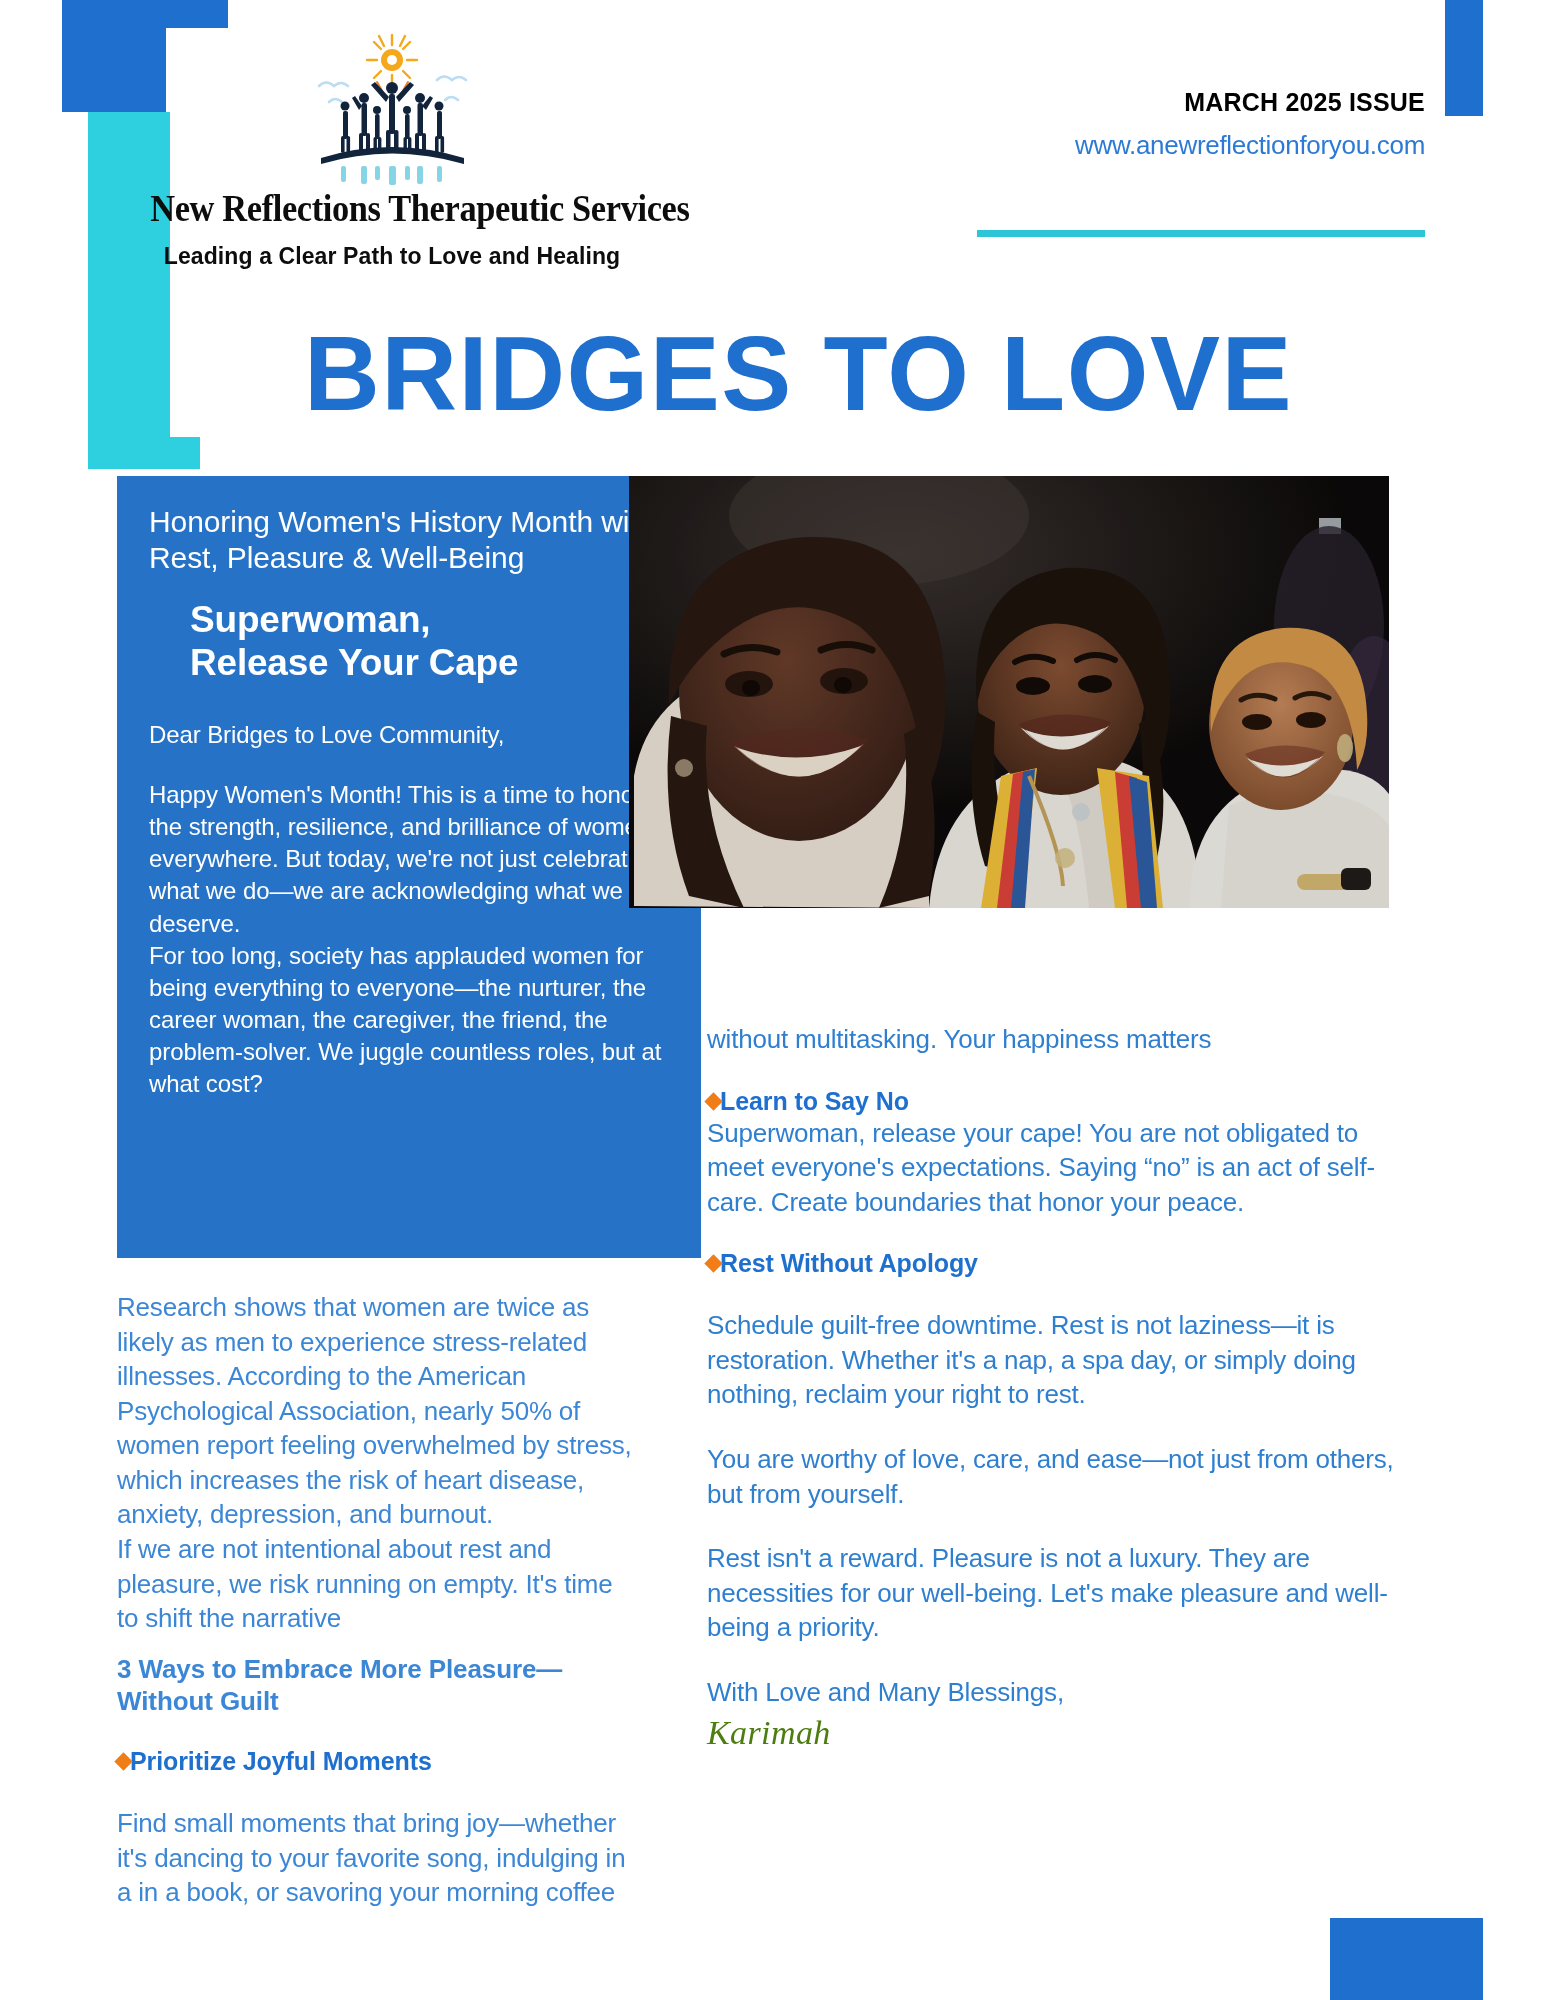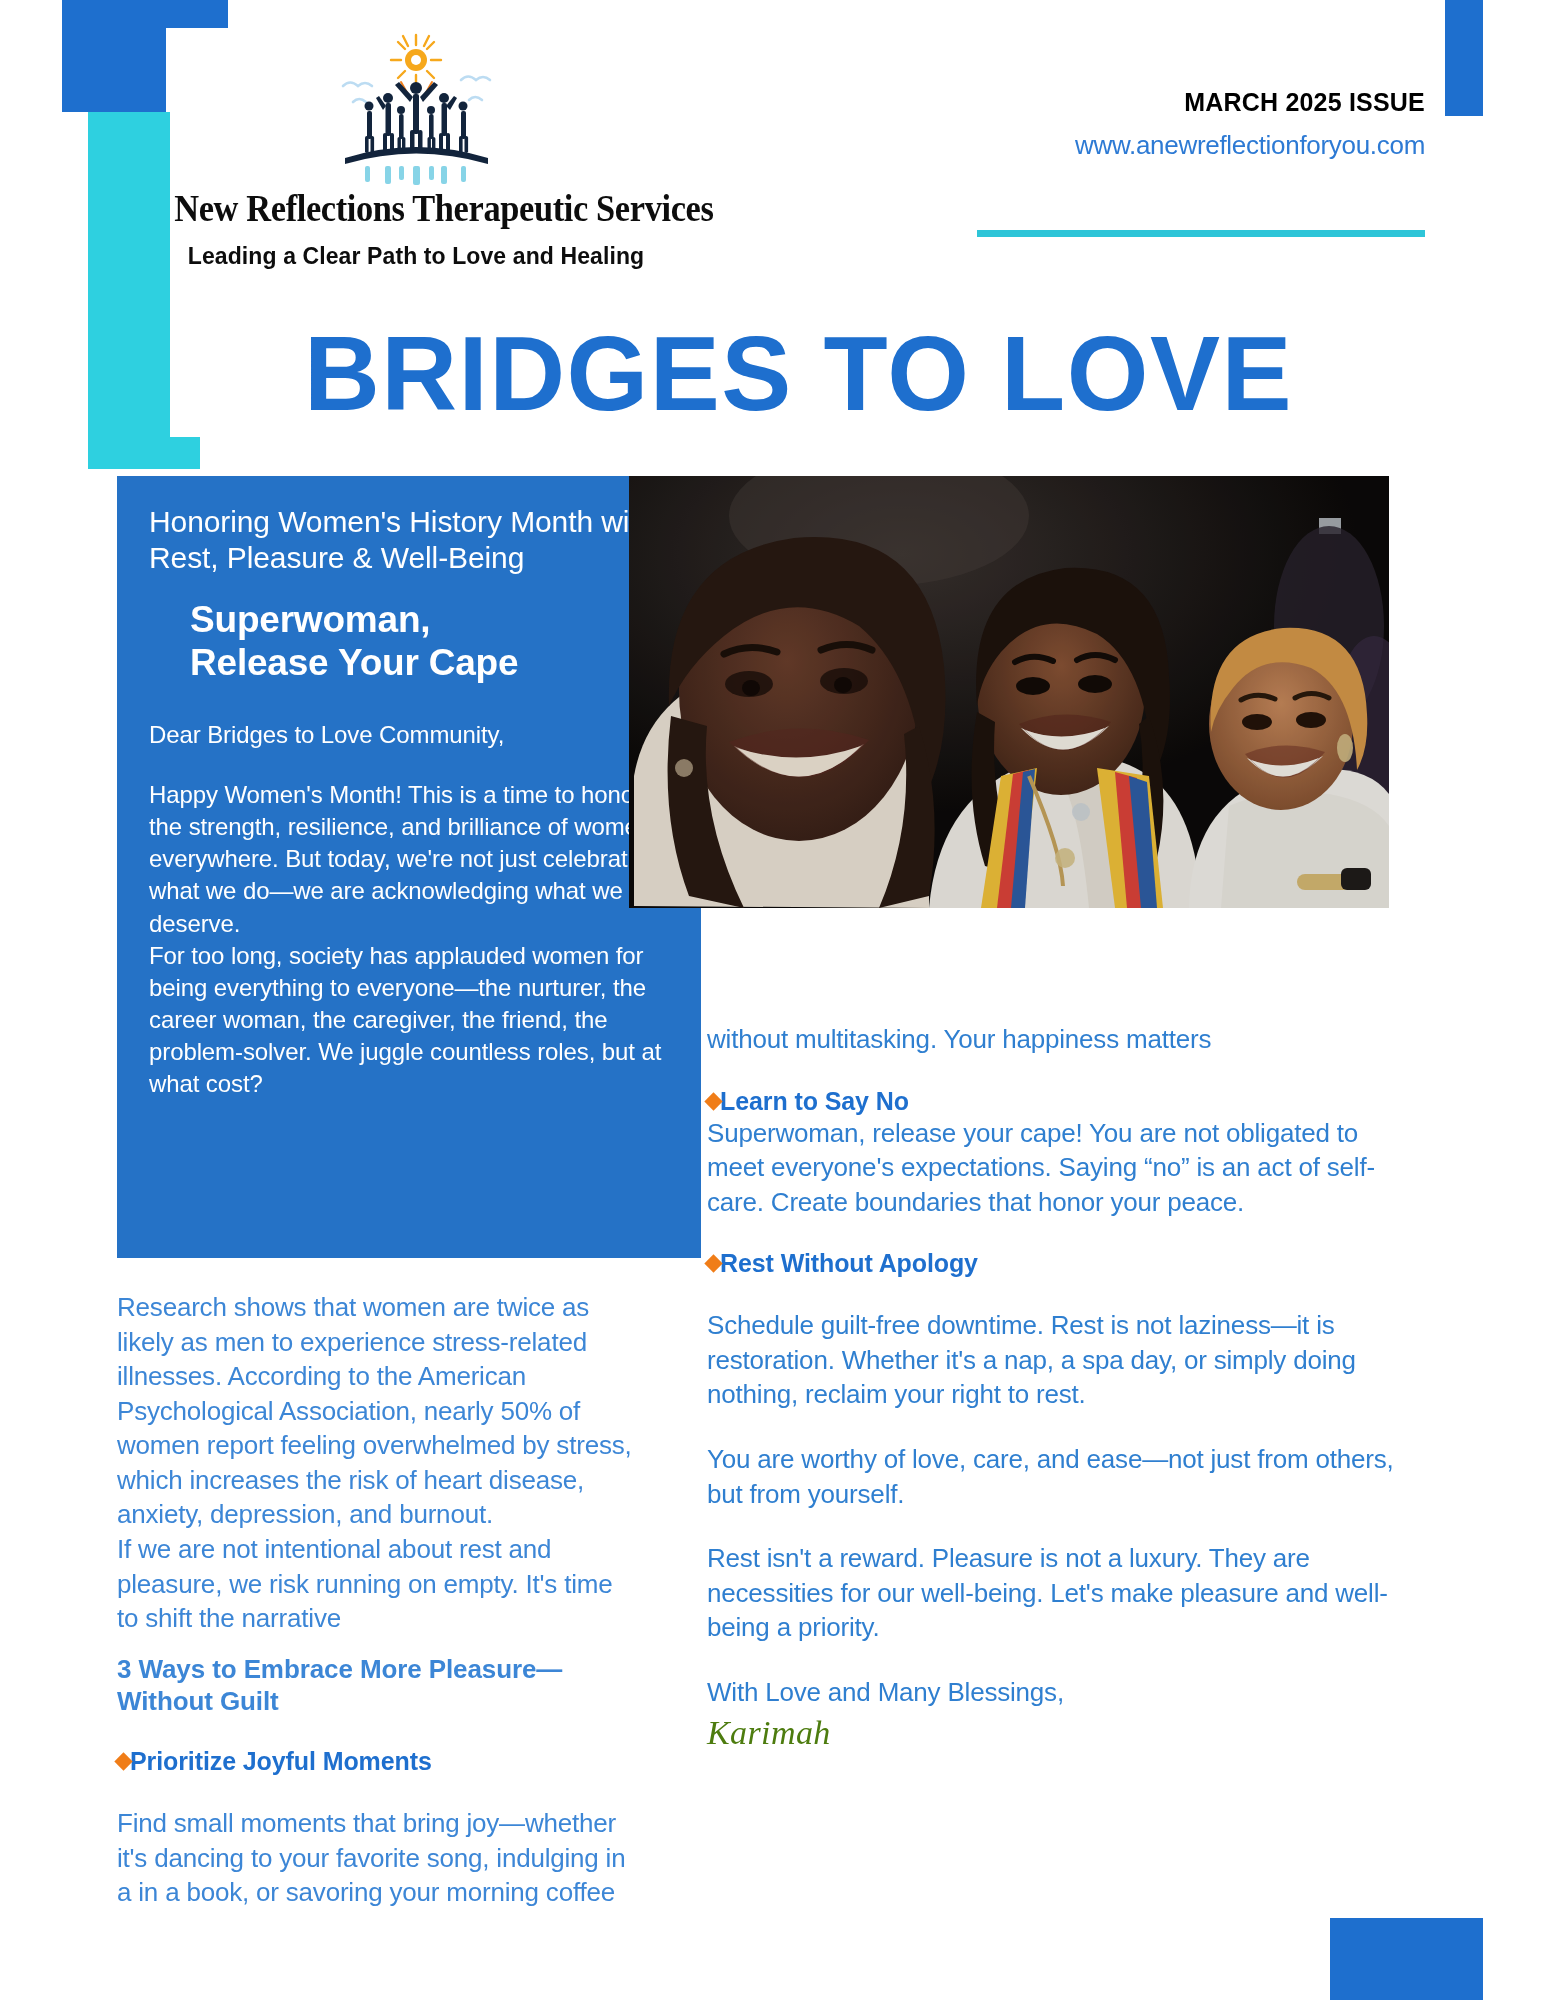--- a/index.html
+++ b/index.html
@@ -46,21 +46,21 @@
   .deco-br-blue {
     position: absolute; right: 62px; bottom: 0;
     width: 153px; height: 82px;
     background: #1e6fce;
   }
 
   
   .header { position: absolute; left: 0; top: 0; width: 1545px; height: 455px; }
 
   .logo-block {
-    position: absolute; left: 156px; top: 30px;
+    position: absolute; left: 132px; top: 30px;
     width: 520px; text-align: center;
   }
   .logo-mark { width: 215px; height: 155px; margin: 0 auto; display: block; }
   .org-name {
     font-family: "Liberation Serif", serif;
     font-weight: 700;
     font-size: 37px;
     letter-spacing: -0.4px;
     color: #0d0d0d;
     white-space: nowrap;

